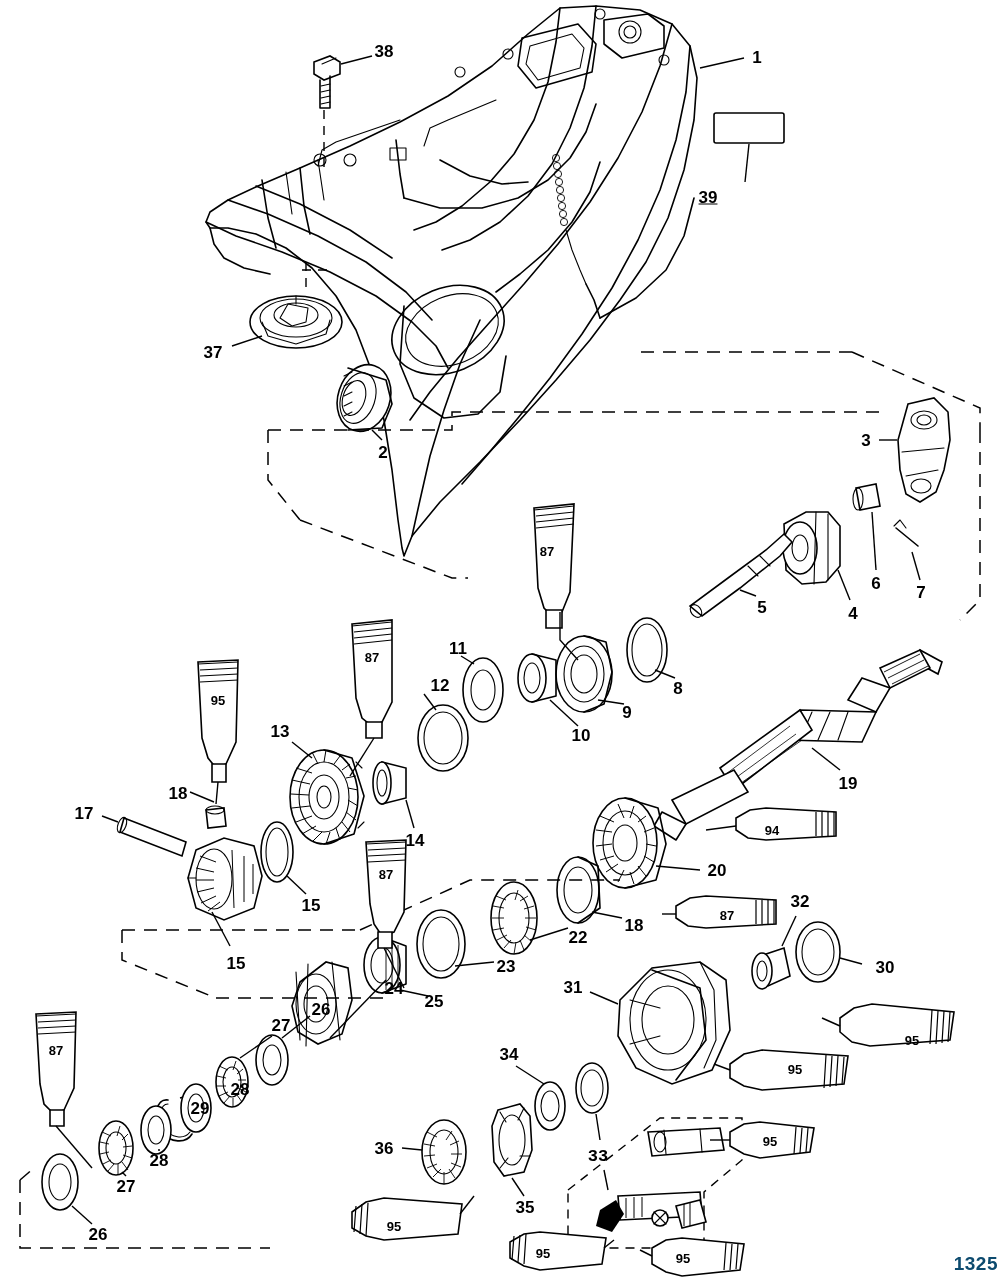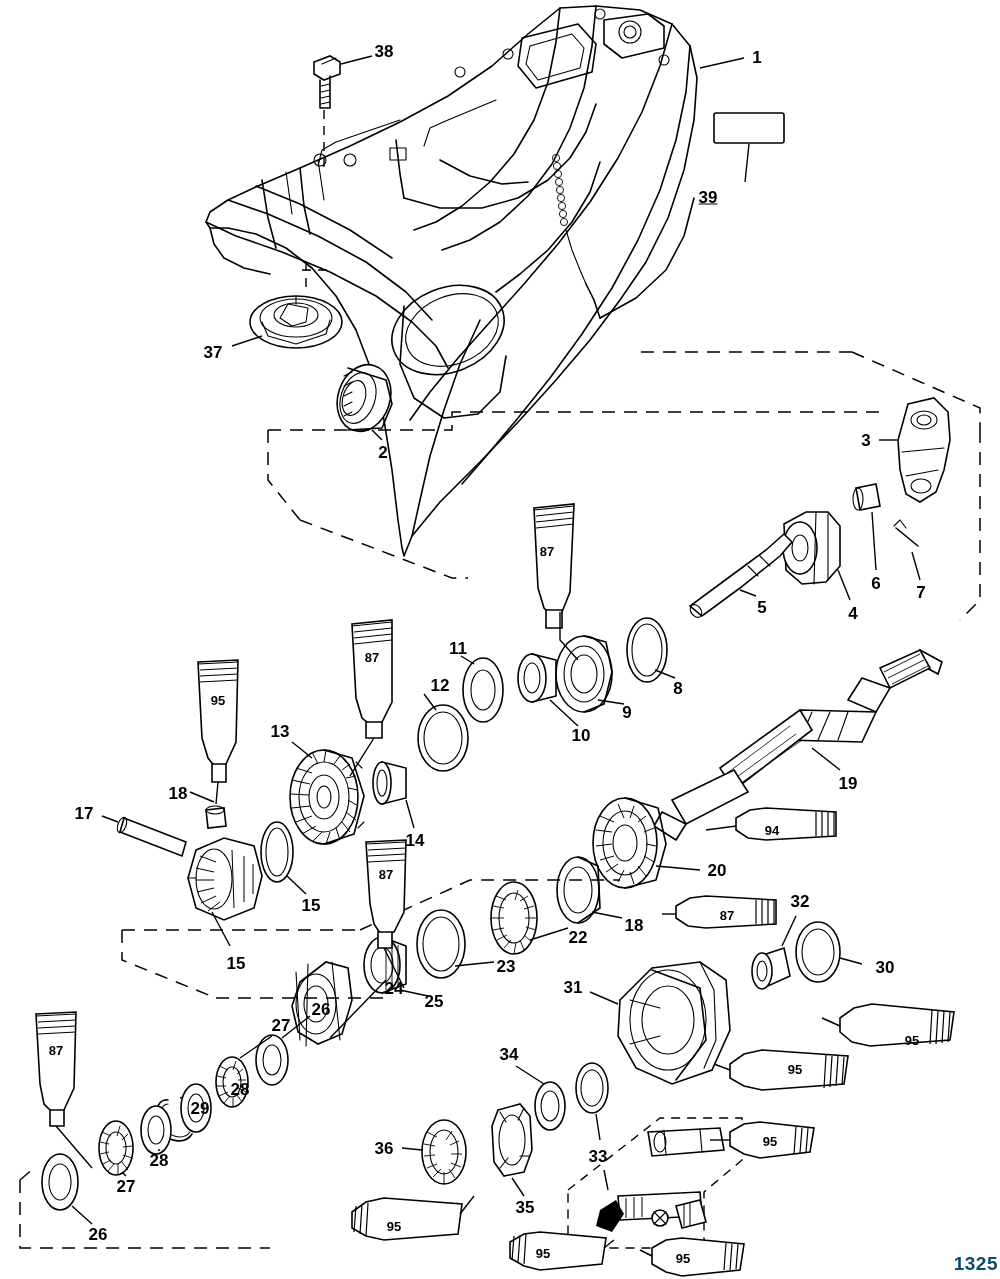--- a/index.html
+++ b/index.html
@@ -623,21 +623,21 @@
   <div class="callout" style="left:321px; top:1009px;">26</div>
   <div class="callout" style="left:281px; top:1025px;">27</div>
   <div class="callout" style="left:240px; top:1089px;">28</div>
   <div class="callout" style="left:200px; top:1108px;">29</div>
   <div class="callout" style="left:159px; top:1160px;">28</div>
   <div class="callout" style="left:126px; top:1186px;">27</div>
   <div class="callout" style="left:98px;  top:1234px;">26</div>
   <div class="callout" style="left:885px; top:967px;">30</div>
   <div class="callout" style="left:573px; top:987px;">31</div>
   <div class="callout" style="left:800px; top:901px;">32</div>
-  <div class="callout" style="left:598px; top:1156px;">33</div>
+  <div class="callout" style="left:598px; top:1156px;font-family:Liberation Mono, monospace;">33</div>
   <div class="callout" style="left:509px; top:1054px;">34</div>
   <div class="callout" style="left:525px; top:1207px;">35</div>
   <div class="callout" style="left:384px; top:1148px;">36</div>
   <div class="callout" style="left:213px; top:352px;">37</div>
   <div class="callout" style="left:384px; top:51px;">38</div>
   <div class="callout" style="left:708px; top:197px;text-decoration:underline;">39</div>
 
   <div class="tubelabel" style="left:547px; top:551px;">87</div>
   <div class="tubelabel" style="left:372px; top:657px;">87</div>
   <div class="tubelabel" style="left:218px; top:700px;">95</div>

